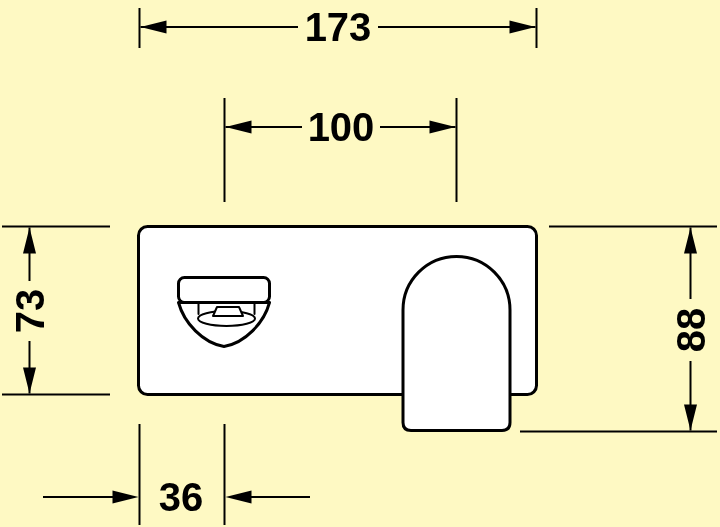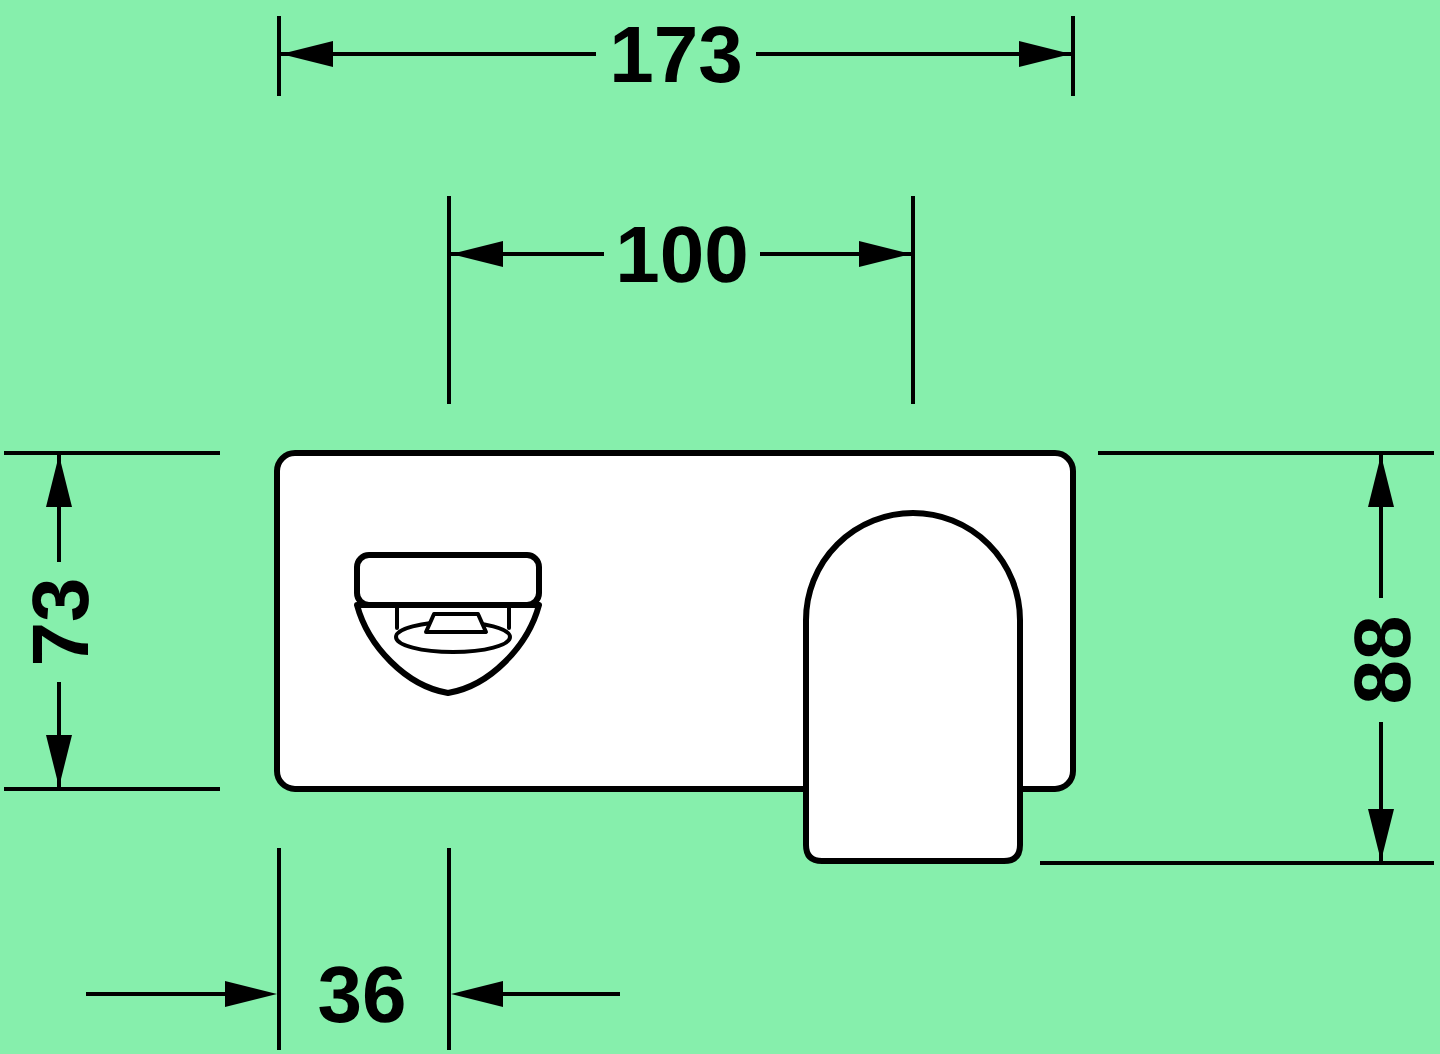--- a/index.html
+++ b/index.html
@@ -4,21 +4,21 @@
 <style>
   html, body {
     margin: 0;
     padding: 0;
     background: #ffffff;
   }
   .stage {
     position: relative;
     width: 720px;
     height: 527px;
-    background: #86efac;
+    background: #fef9c3;
     overflow: hidden;
   }
   svg { display: block; }
   .obj {
     fill: #ffffff;
     stroke: #000000;
     stroke-width: 3;
     stroke-linejoin: round;
     stroke-linecap: round;
   }

